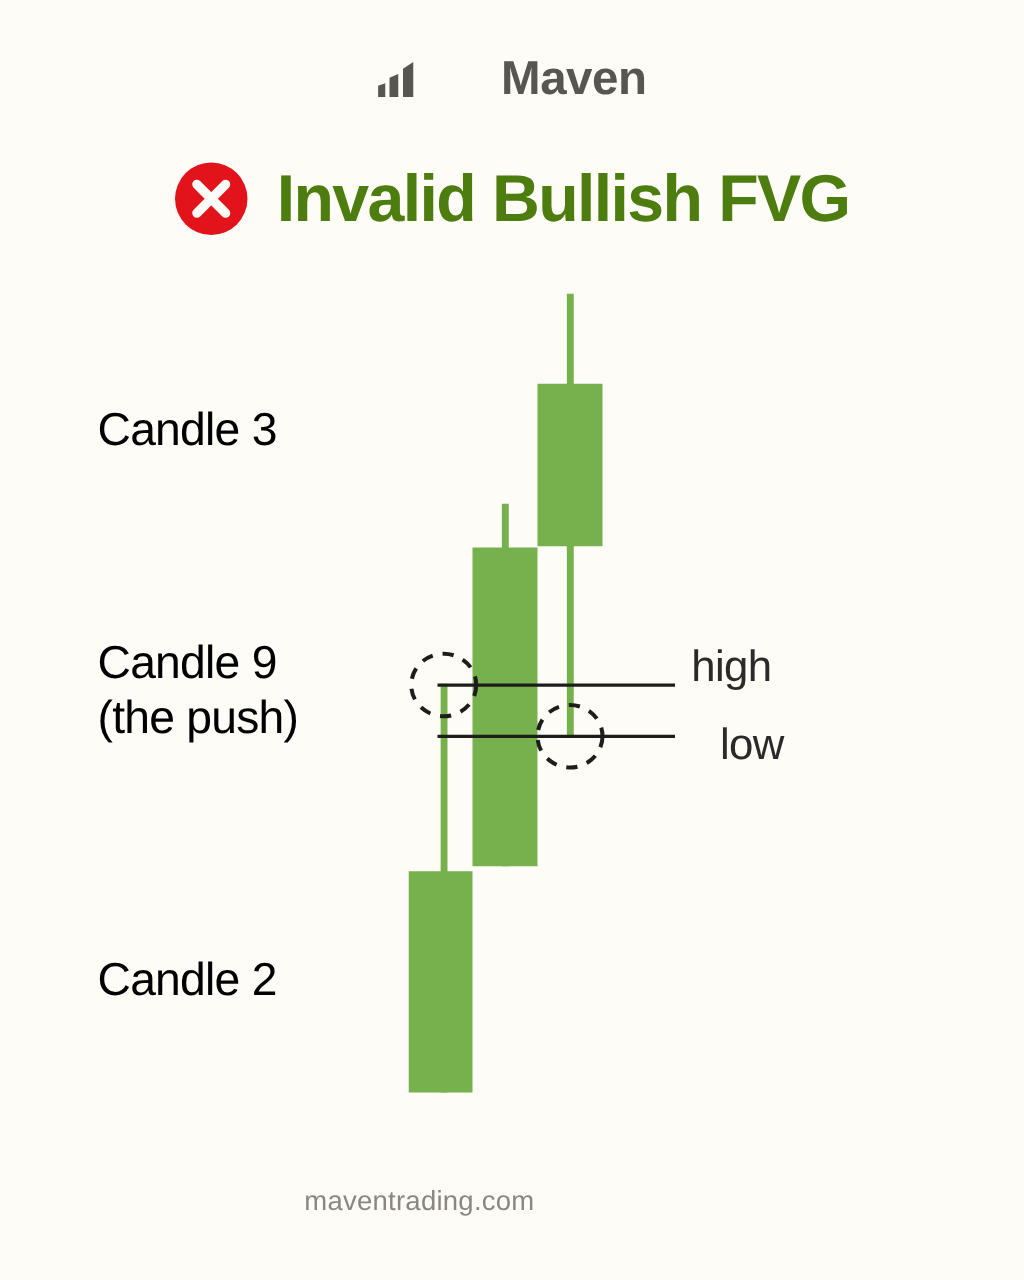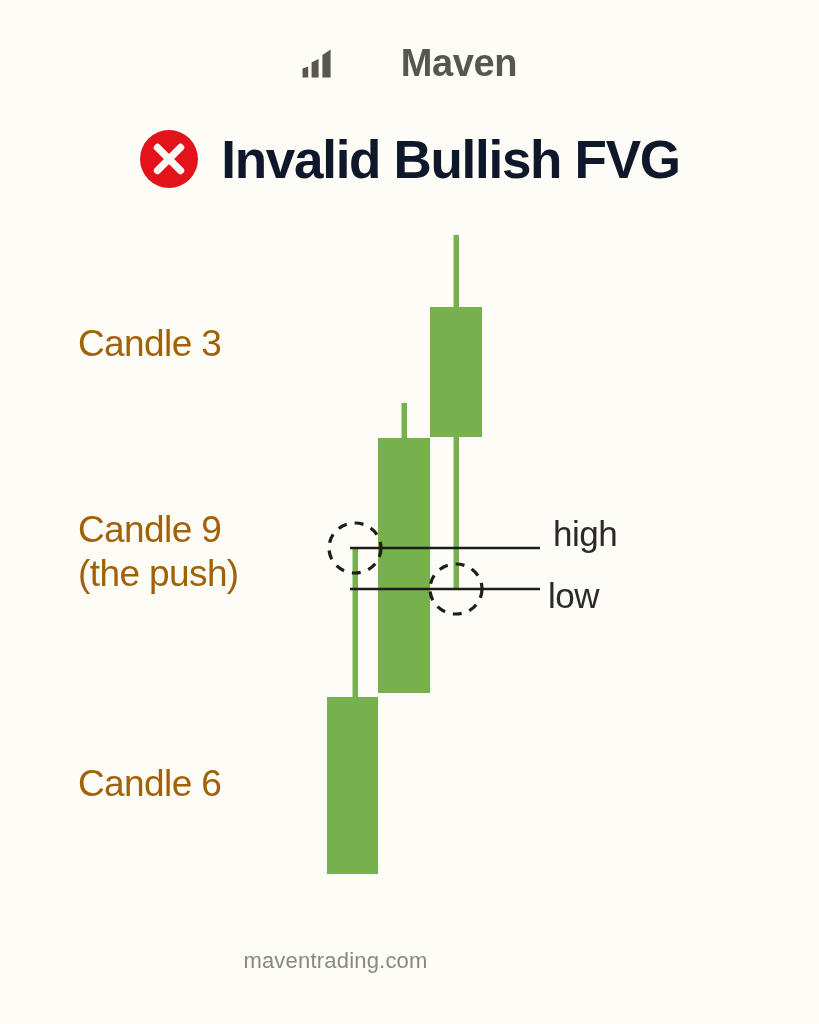--- a/index.html
+++ b/index.html
@@ -62,50 +62,50 @@
   }
   .x-badge {
     width: 60px;
     height: 60px;
     flex: none;
     display: block;
   }
   .title-text {
     font-size: 53px;
     font-weight: bold;
-    color: #0f172a;
+    color: #4d7c0f;
     letter-spacing: -1.3px;
     line-height: 1;
     white-space: nowrap;
   }
 
   
   .side-label {
     position: absolute;
-    color: #a16207;
+    color: #000000;
     font-size: 37px;
     line-height: 1.18;
     letter-spacing: -0.6px;
     white-space: pre-line;
   }
   #label-candle3 { left: 78px; top: 322px; }
   #label-candle2 { left: 78px; top: 508px; }
   #label-candle1 { left: 78px; top: 762px; }
 
   
   .price-label {
     position: absolute;
     color: #2b2a28;
     font-size: 35px;
     letter-spacing: -0.5px;
     line-height: 1;
     text-align: center;
   }
   #label-high { left: 553px; top: 516px; }
-  #label-low  { left: 548px; top: 578px; }
+  #label-low  { left: 576px; top: 578px; }
 
   
   #chart {
     position: absolute;
     left: 0;
     top: 0;
     width: 819px;
     height: 1024px;
   }
 
@@ -139,21 +139,21 @@
     <svg class="x-badge" viewBox="0 0 60 60">
       <circle cx="30" cy="30" r="29" fill="#e3131b"></circle>
       <path d="M18.5 18.5 L41.5 41.5 M41.5 18.5 L18.5 41.5" stroke="#fdfcf7" stroke-width="7.4" stroke-linecap="round"></path>
     </svg>
     <div class="title-text">Invalid Bullish FVG</div>
   </div>
 
   <div class="side-label" id="label-candle3">Candle 3</div>
   <div class="side-label" id="label-candle2">Candle 9
 (the push)</div>
-  <div class="side-label" id="label-candle1">Candle 6</div>
+  <div class="side-label" id="label-candle1">Candle 2</div>
 
   <div class="price-label" id="label-high">high</div>
   <div class="price-label" id="label-low">low</div>
 
   <svg id="chart" viewBox="0 0 819 1024">
 
     <g>
       <rect x="352.5" y="547" width="5.5" height="327" fill="#76b14d"></rect>
       <rect x="327" y="697" width="51" height="177" fill="#76b14d"></rect>
     </g>

